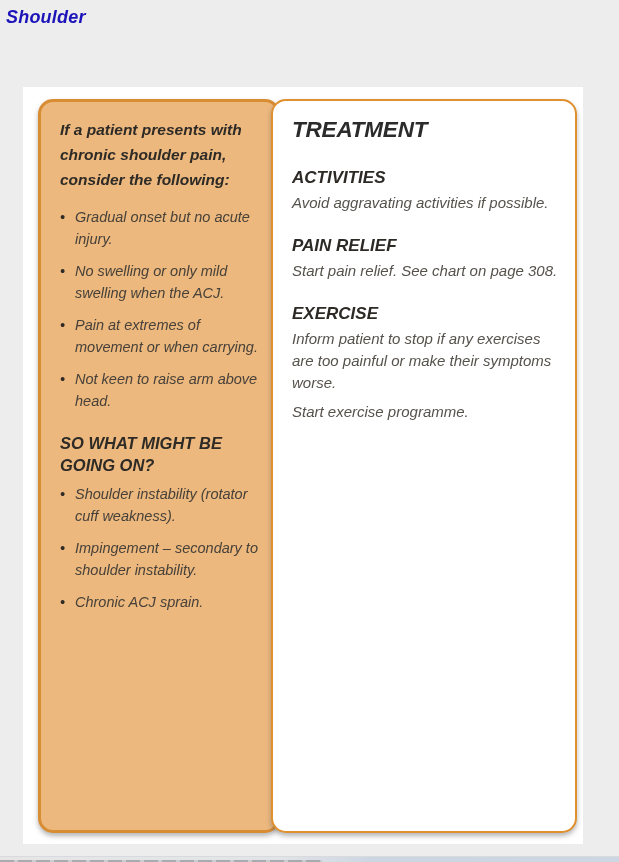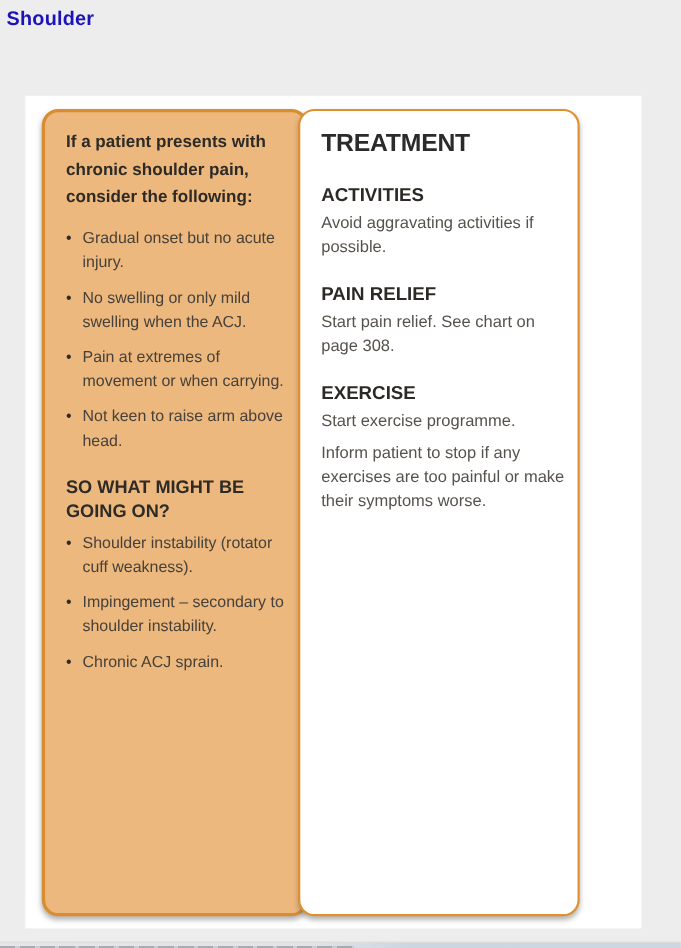--- a/index.html
+++ b/index.html
@@ -1,15 +1,15 @@
 <!DOCTYPE html>
 <html><head>
 <meta charset="utf-8">
 <style>
-  * { margin: 0; padding: 0; box-sizing: border-box; }
+  * { margin: 0; padding: 0; box-sizing: border-box; font-style: italic; }
   html, body { width: 619px; height: 862px; }
   body {
     font-family: "Liberation Sans", "DejaVu Sans", sans-serif;
     background: #ededee;
     position: relative;
     overflow: hidden;
   }
   .stage { position: absolute; inset: 0; }
 
   .page-sheet {
@@ -37,21 +37,21 @@
   }
   .panel-left {
     left: 38px;
     width: 242px;
     background: #ecb87e;
     border: 3px solid #d88d33;
     padding: 15px 16px 0 19px;
   }
   .panel-right {
     left: 271px;
-    width: 256px;
+    width: 306px;
     background: #ffffff;
     border: 2px solid #e0912f;
     padding: 16px 12px 0 19px;
   }
 
   .intro {
     font-size: 15.5px;
     font-weight: bold;
     line-height: 25px;
     color: #2e2a26;
@@ -175,20 +175,20 @@
       <div class="rp-para">Avoid aggravating activities if possible.</div>
     </div>
 
     <div class="rp-section">
       <div class="rp-heading">PAIN RELIEF</div>
       <div class="rp-para">Start pain relief. See chart on page 308.</div>
     </div>
 
     <div class="rp-section">
       <div class="rp-heading">EXERCISE</div>
+      <div class="rp-para">Inform patient to stop if any exercises are too painful or make their symptoms worse.</div>
       <div class="rp-para">Start exercise programme.</div>
-      <div class="rp-para">Inform patient to stop if any exercises are too painful or make their symptoms worse.</div>
     </div>
   </div>
 
   <div class="bottom-strip"></div>
 
 </div>
 
 </body></html>

